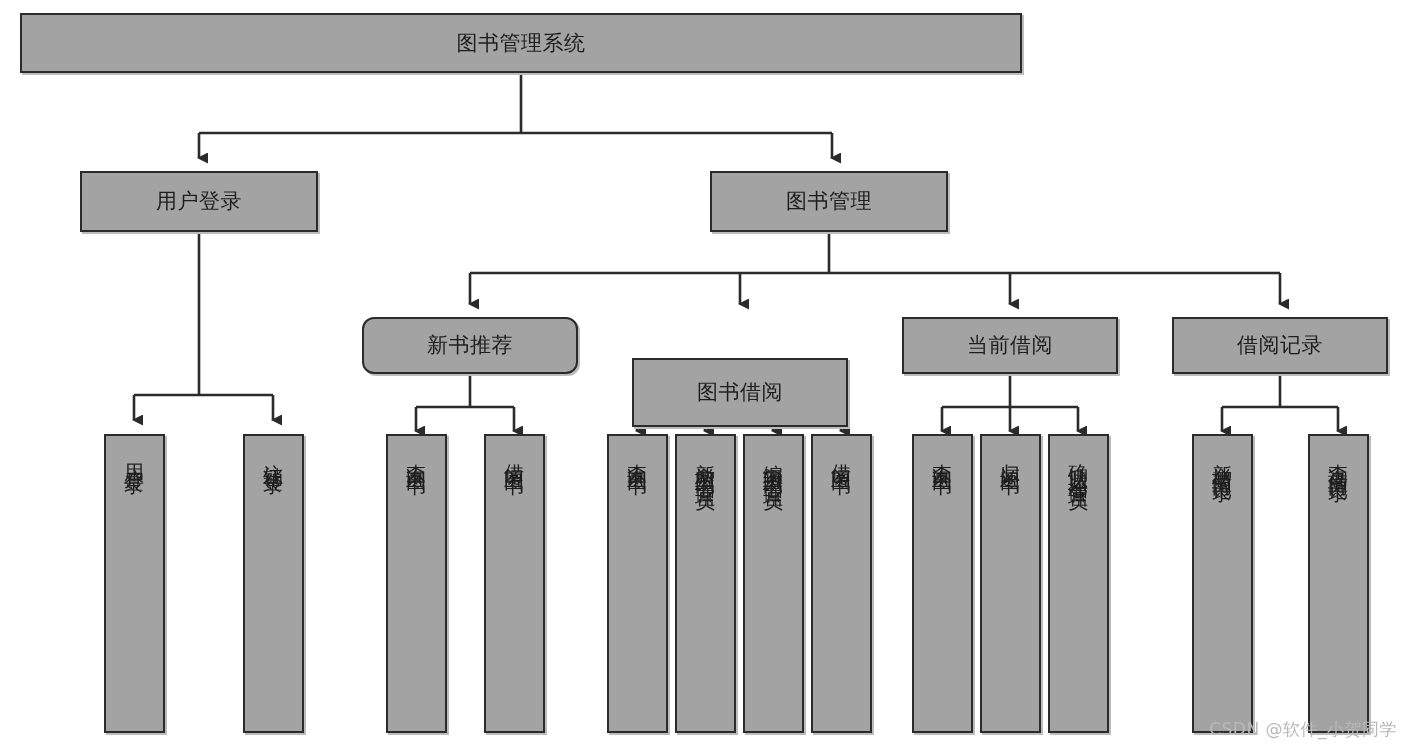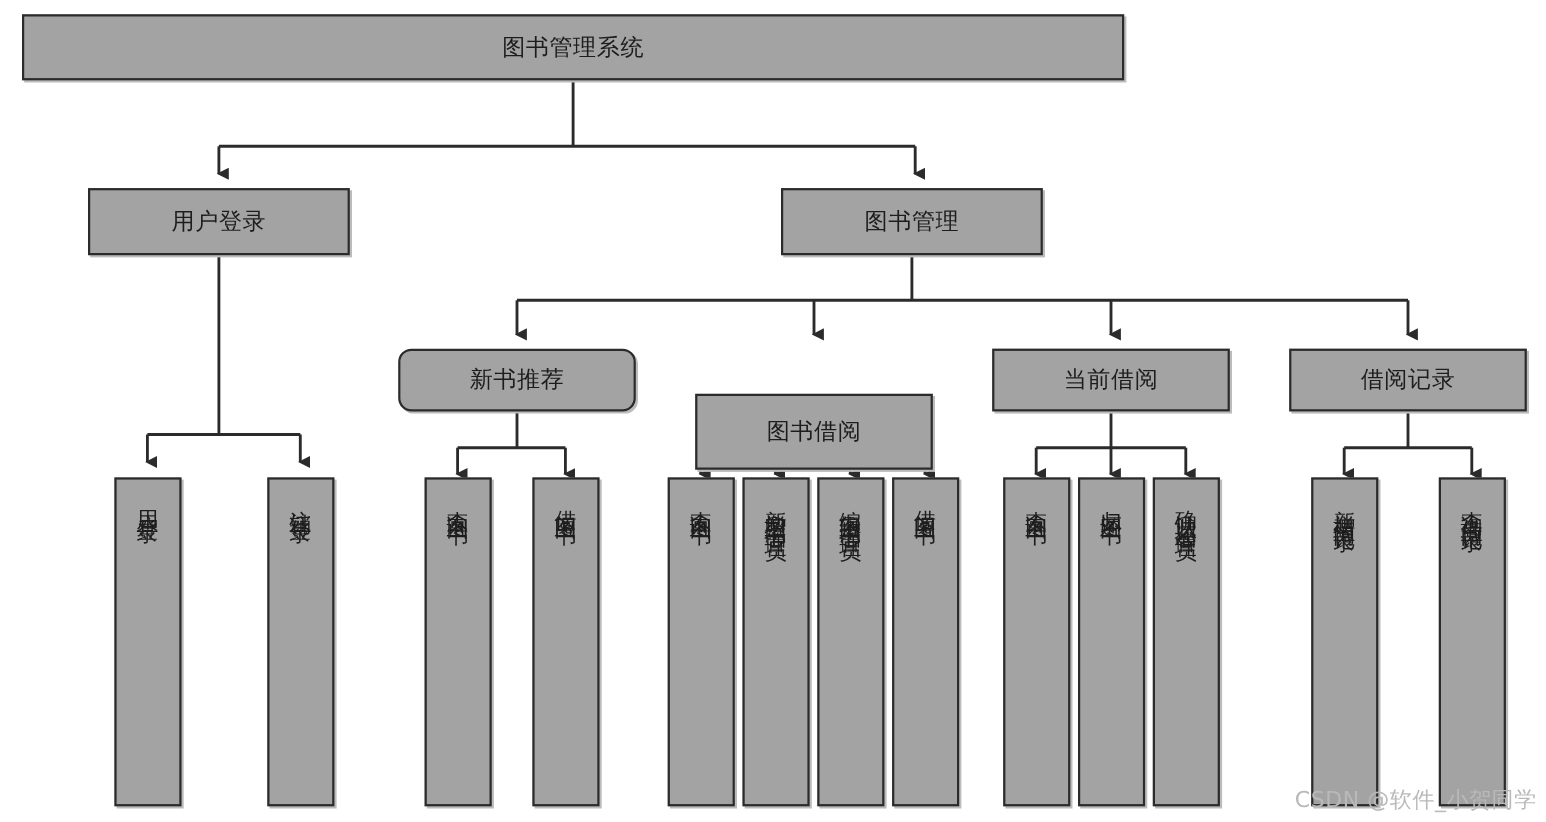--- a/index.html
+++ b/index.html
@@ -52,21 +52,21 @@
     text-orientation: upright;
     font-size: 20px;
     letter-spacing: 4px;
     line-height: 1;
     white-space: nowrap;
   }
   .watermark {
     position: absolute;
     right: 8px;
     bottom: 6px;
-    font-size: 20px;
+    font-size: 17px;
     color: #b9b9b9;
     letter-spacing: 0.5px;
     white-space: nowrap;
     font-family: "DejaVu Sans", "Liberation Sans", sans-serif;
   }
 </style>
 </head>
 <body>
 
 <div id="canvas">

